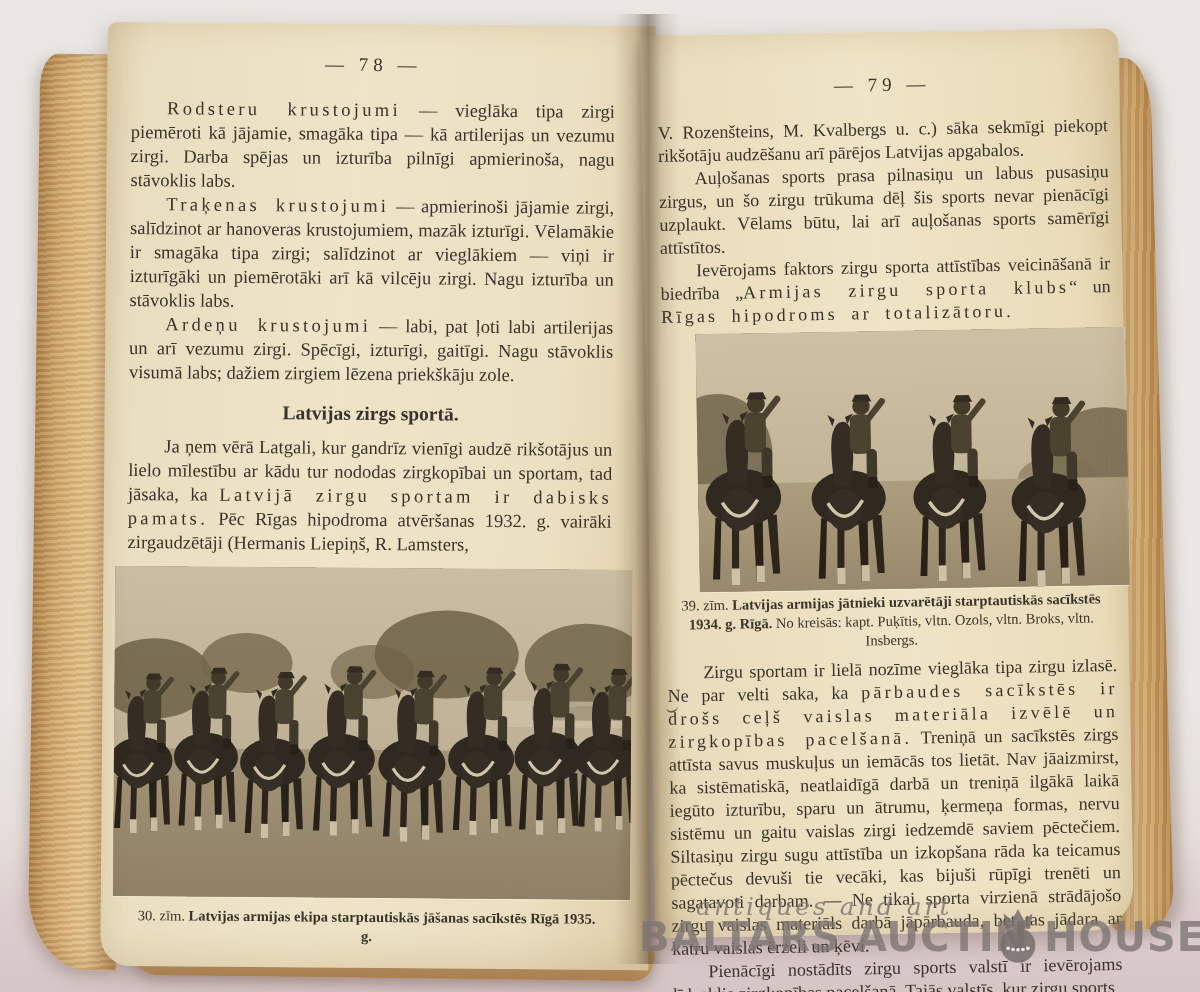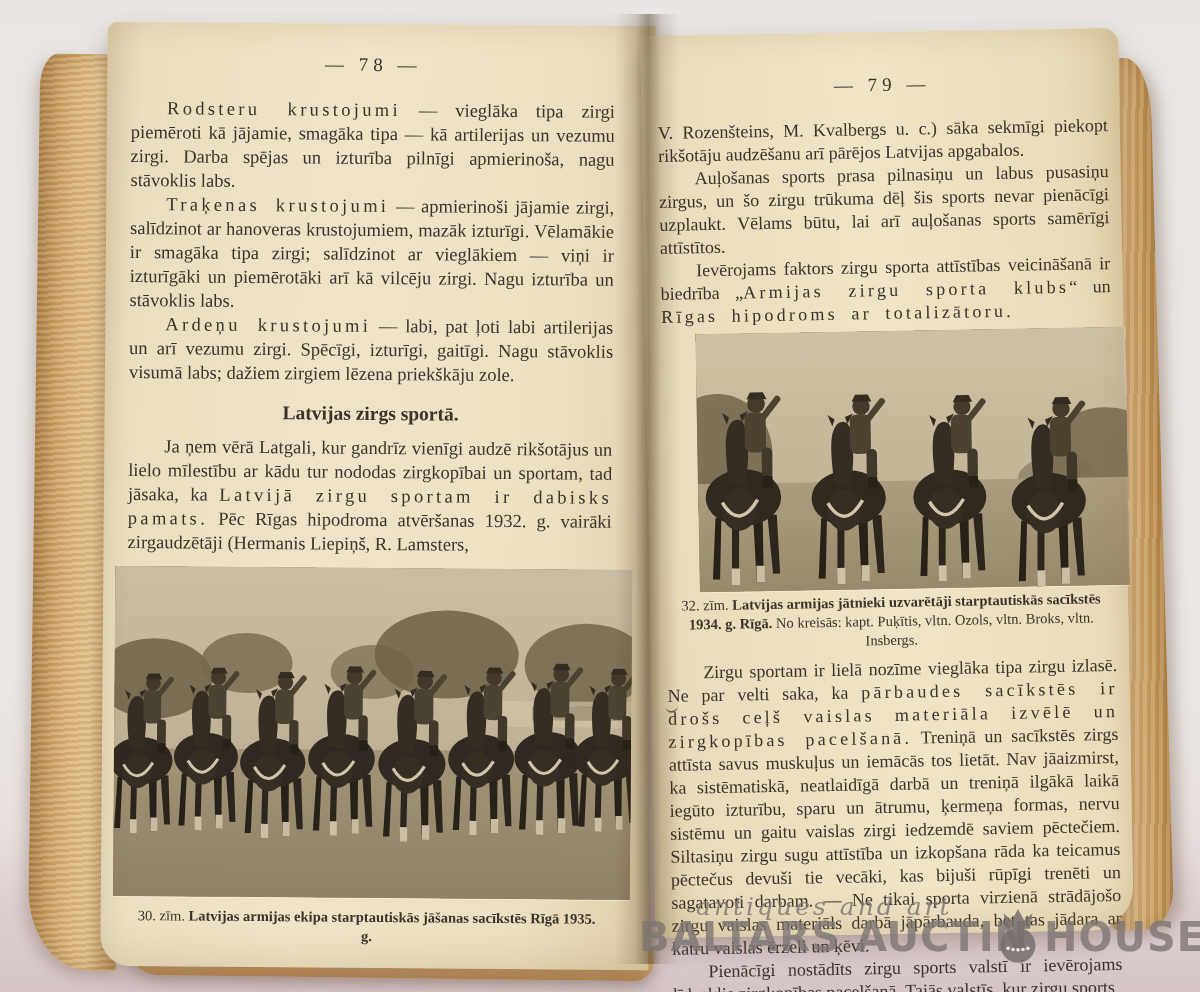--- a/index.html
+++ b/index.html
@@ -186,21 +186,21 @@
         <ellipse cx="360" cy="150" rx="40" ry="22" fill="#7d7156" opacity=".6"></ellipse>
         <rect y="150" width="430" height="108" fill="url(#grndR)"></rect>
         <use href="#cav" transform="translate(-2,72) scale(1.18)"></use>
         <use href="#cav" transform="translate(104,76) scale(1.16)"></use>
         <use href="#cav" transform="translate(206,78) scale(1.14)"></use>
         <use href="#cav" transform="translate(304,82) scale(1.16)"></use>
         <rect width="430" height="258" fill="#5b4a2e" opacity=".05"></rect>
       </svg>
     </div>
 
-    <div class="caption"><span>32. zīm.  </span><span class="seg-bold">Latvijas armijas jātnieki uzvarētāji starptautiskās sacīkstēs 1934. g. Rīgā.</span><span>  No kreisās: kapt. Puķītis, vltn. Ozols, vltn. Broks, vltn. Insbergs.</span></div>
+    <div class="caption"><span>39. zīm.  </span><span class="seg-bold">Latvijas armijas jātnieki uzvarētāji starptautiskās sacīkstēs 1934. g. Rīgā.</span><span>  No kreisās: kapt. Puķītis, vltn. Ozols, vltn. Broks, vltn. Insbergs.</span></div>
 
     <div class="body-text" style="margin-top:8px;">
       <p class="indent"><span>Zirgu sportam ir lielā nozīme vieglāka tipa zirgu izlasē. Ne par velti saka, ka </span><span class="seg-spaced">pārbaudes sacīkstēs ir drošs ceļš vaislas materiāla izvēlē un zirgkopības pacelšanā.</span><span> Treniņā un sacīkstēs zirgs attīsta savus muskuļus un iemācās tos lietāt. Nav jāaizmirst, ka sistēmatiskā, neatlaidīgā darbā un treniņā ilgākā laikā iegūto izturību, sparu un ātrumu, ķermeņa formas, nervu sistēmu un gaitu vaislas zirgi iedzemdē saviem pēctečiem. Siltasiņu zirgu sugu attīstība un izkopšana rāda ka teicamus pēctečus devuši tie vecāki, kas bijuši rūpīgi trenēti un sagatavoti darbam. — Ne tikai sporta virzienā strādājošo zirgu vaislas materiāls darbā jāpārbauda, bet tas jādara ar katru vaislas ērzeli un ķēvi.</span></p>
       <p class="indent"><span>Pienācīgi nostādīts zirgu sports valstī ir ievērojams līdzeklis zirgkopības pacelšanā. Tajās valstīs, kur zirgu sports</span></p>
     </div>
   </div>
 </div>
 
 <div class="gutter-shadow"></div>
 

